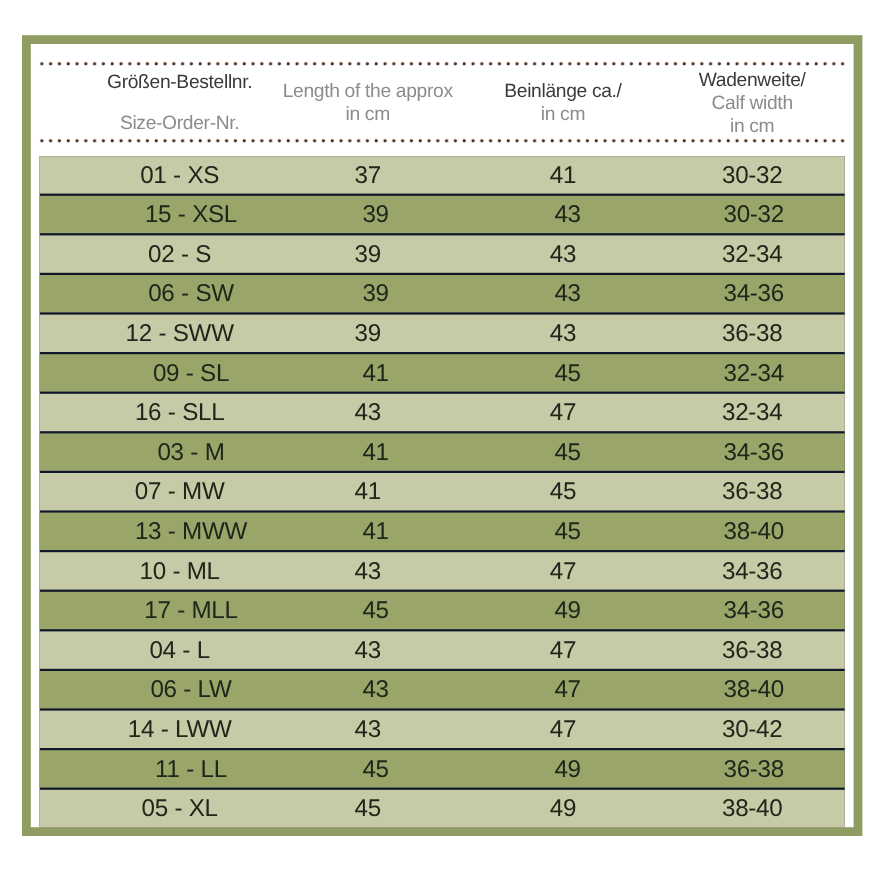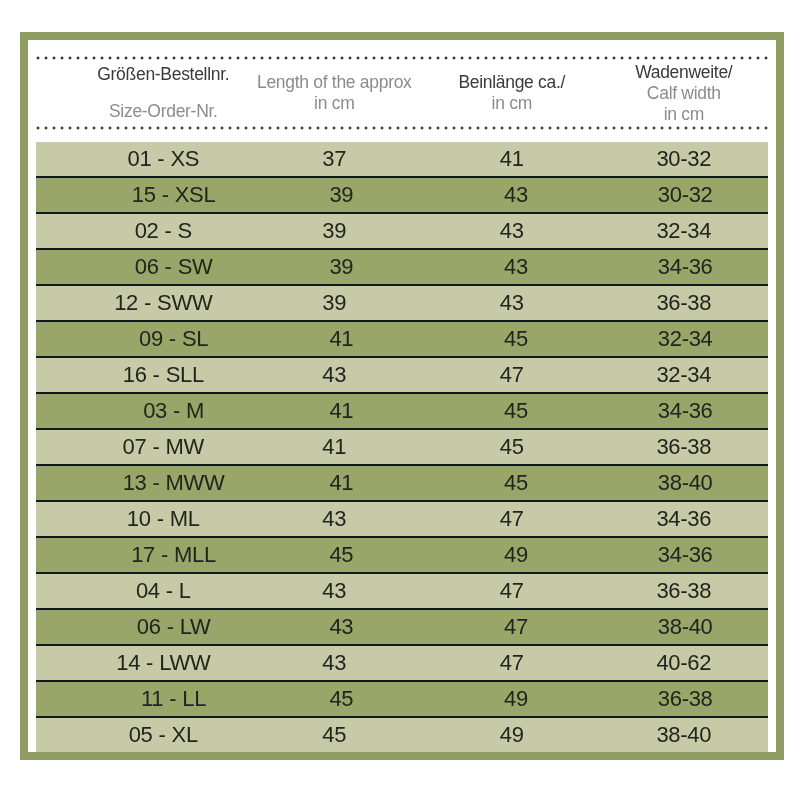--- a/index.html
+++ b/index.html
@@ -222,21 +222,21 @@
   </div>
 
   <div class="grid row light">
     <div class="cell c1">
       <span>14</span>
       <span class="sep">-</span>
       <span class="code">LWW</span>
     </div>
     <div class="cell">43</div>
     <div class="cell">47</div>
-    <div class="cell">40-62</div>
+    <div class="cell">30-42</div>
   </div>
 
   <div class="grid row dark">
     <div class="cell c1">
       <span>11</span>
       <span class="sep">-</span>
       <span class="code">LL</span>
     </div>
     <div class="cell">45</div>
     <div class="cell">49</div>

